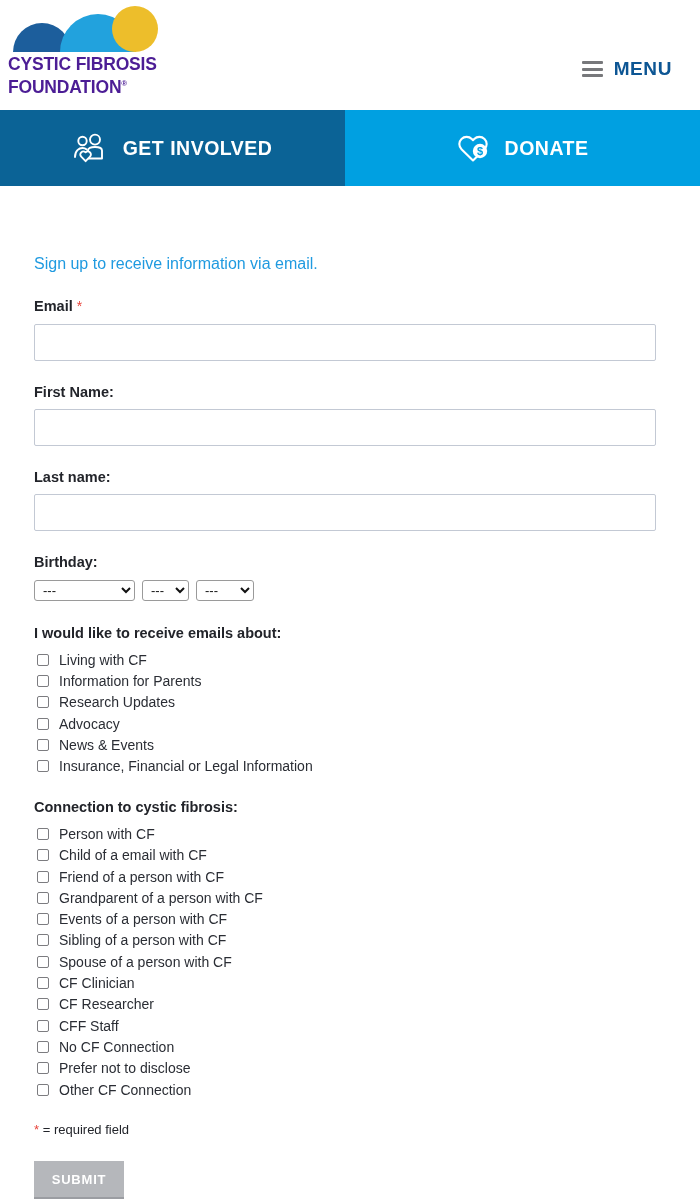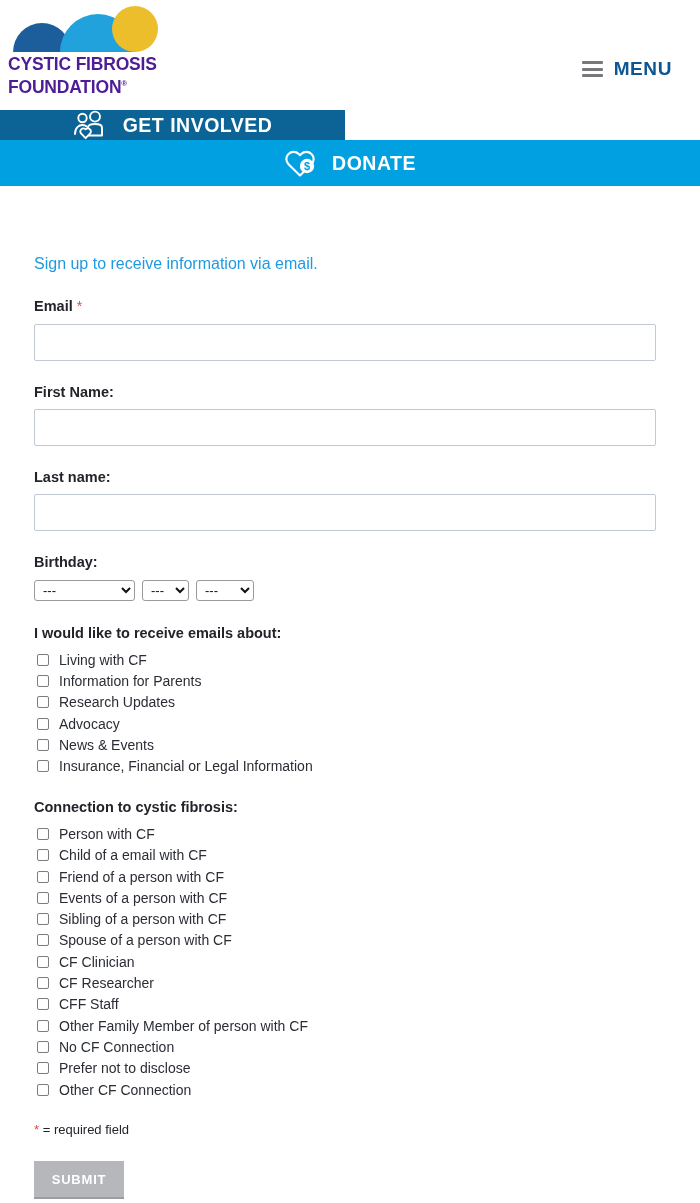--- a/index.html
+++ b/index.html
@@ -98,21 +98,20 @@
     font-weight: bold;
     font-size: 19px;
     letter-spacing: 0.6px;
   }
 
   
   .navbar {
     display: flex;
     height: 76px;
     width: 100%;
-    flex-direction: column;
   }
   .nav-btn {
     display: flex;
     align-items: center;
     justify-content: center;
     gap: 14px;
     cursor: pointer;
     color: #ffffff;
   }
   .nav-btn-involved {
@@ -364,20 +363,24 @@
       <li class="checkbox-row">
         <input type="checkbox" class="cb" style="">
         <span class="cb-label">Child of a email with CF</span>
       </li>
       <li class="checkbox-row">
         <input type="checkbox" class="cb" style="">
         <span class="cb-label">Friend of a person with CF</span>
       </li>
       <li class="checkbox-row">
         <input type="checkbox" class="cb" style="">
+        <span class="cb-label">Grandparent of a person with CF</span>
+      </li>
+      <li class="checkbox-row">
+        <input type="checkbox" class="cb" style="">
         <span class="cb-label">Events of a person with CF</span>
       </li>
       <li class="checkbox-row">
         <input type="checkbox" class="cb" style="">
         <span class="cb-label">Sibling of a person with CF</span>
       </li>
       <li class="checkbox-row">
         <input type="checkbox" class="cb" style="">
         <span class="cb-label">Spouse of a person with CF</span>
       </li>
@@ -385,24 +388,20 @@
         <input type="checkbox" class="cb" style="">
         <span class="cb-label">CF Clinician</span>
       </li>
       <li class="checkbox-row">
         <input type="checkbox" class="cb" style="">
         <span class="cb-label">CF Researcher</span>
       </li>
       <li class="checkbox-row">
         <input type="checkbox" class="cb" style="">
         <span class="cb-label">CFF Staff</span>
-      </li>
-      <li class="checkbox-row">
-        <input type="checkbox" class="cb" style="">
-        <span class="cb-label">Other Family Member of person with CF</span>
       </li>
       <li class="checkbox-row">
         <input type="checkbox" class="cb" style="">
         <span class="cb-label">No CF Connection</span>
       </li>
       <li class="checkbox-row">
         <input type="checkbox" class="cb" style="">
         <span class="cb-label">Prefer not to disclose</span>
       </li>
       <li class="checkbox-row">

